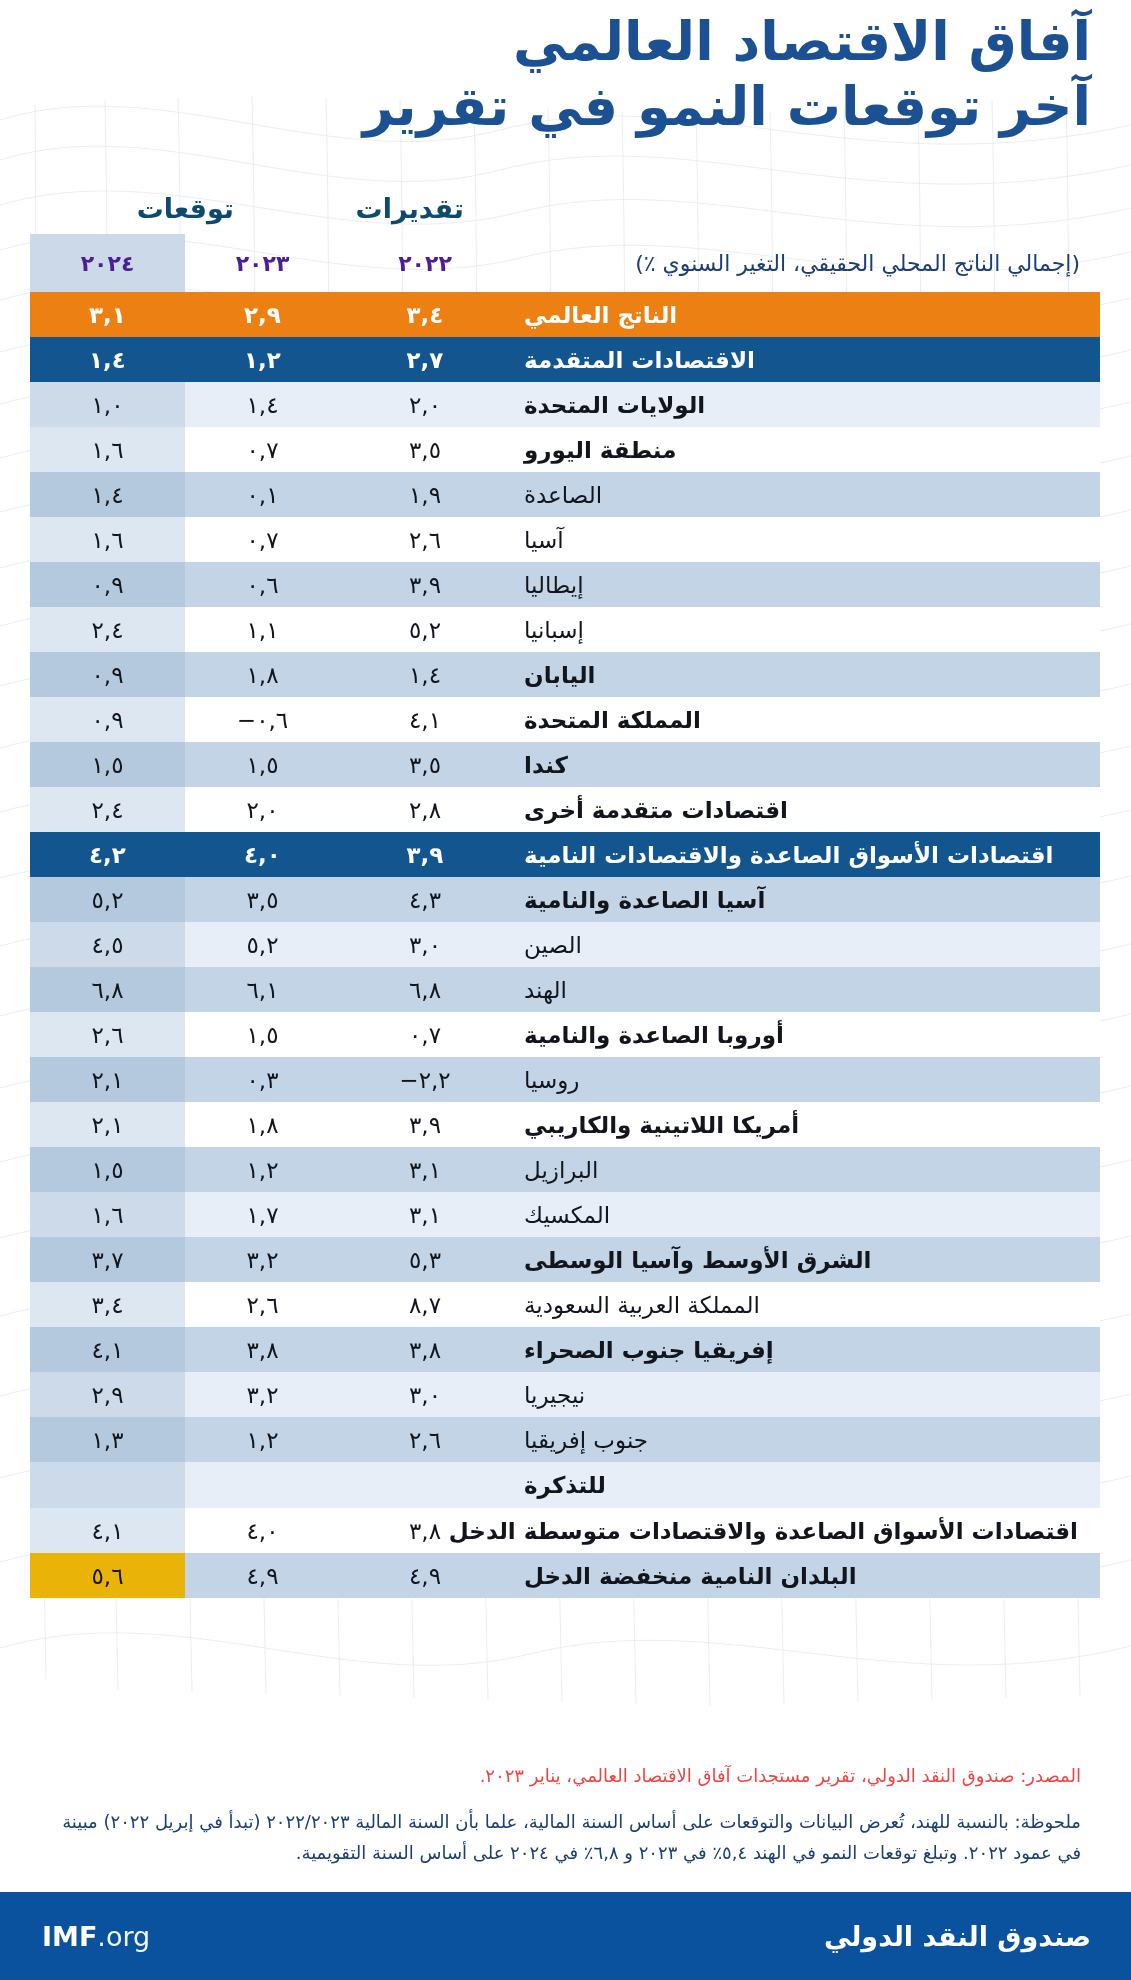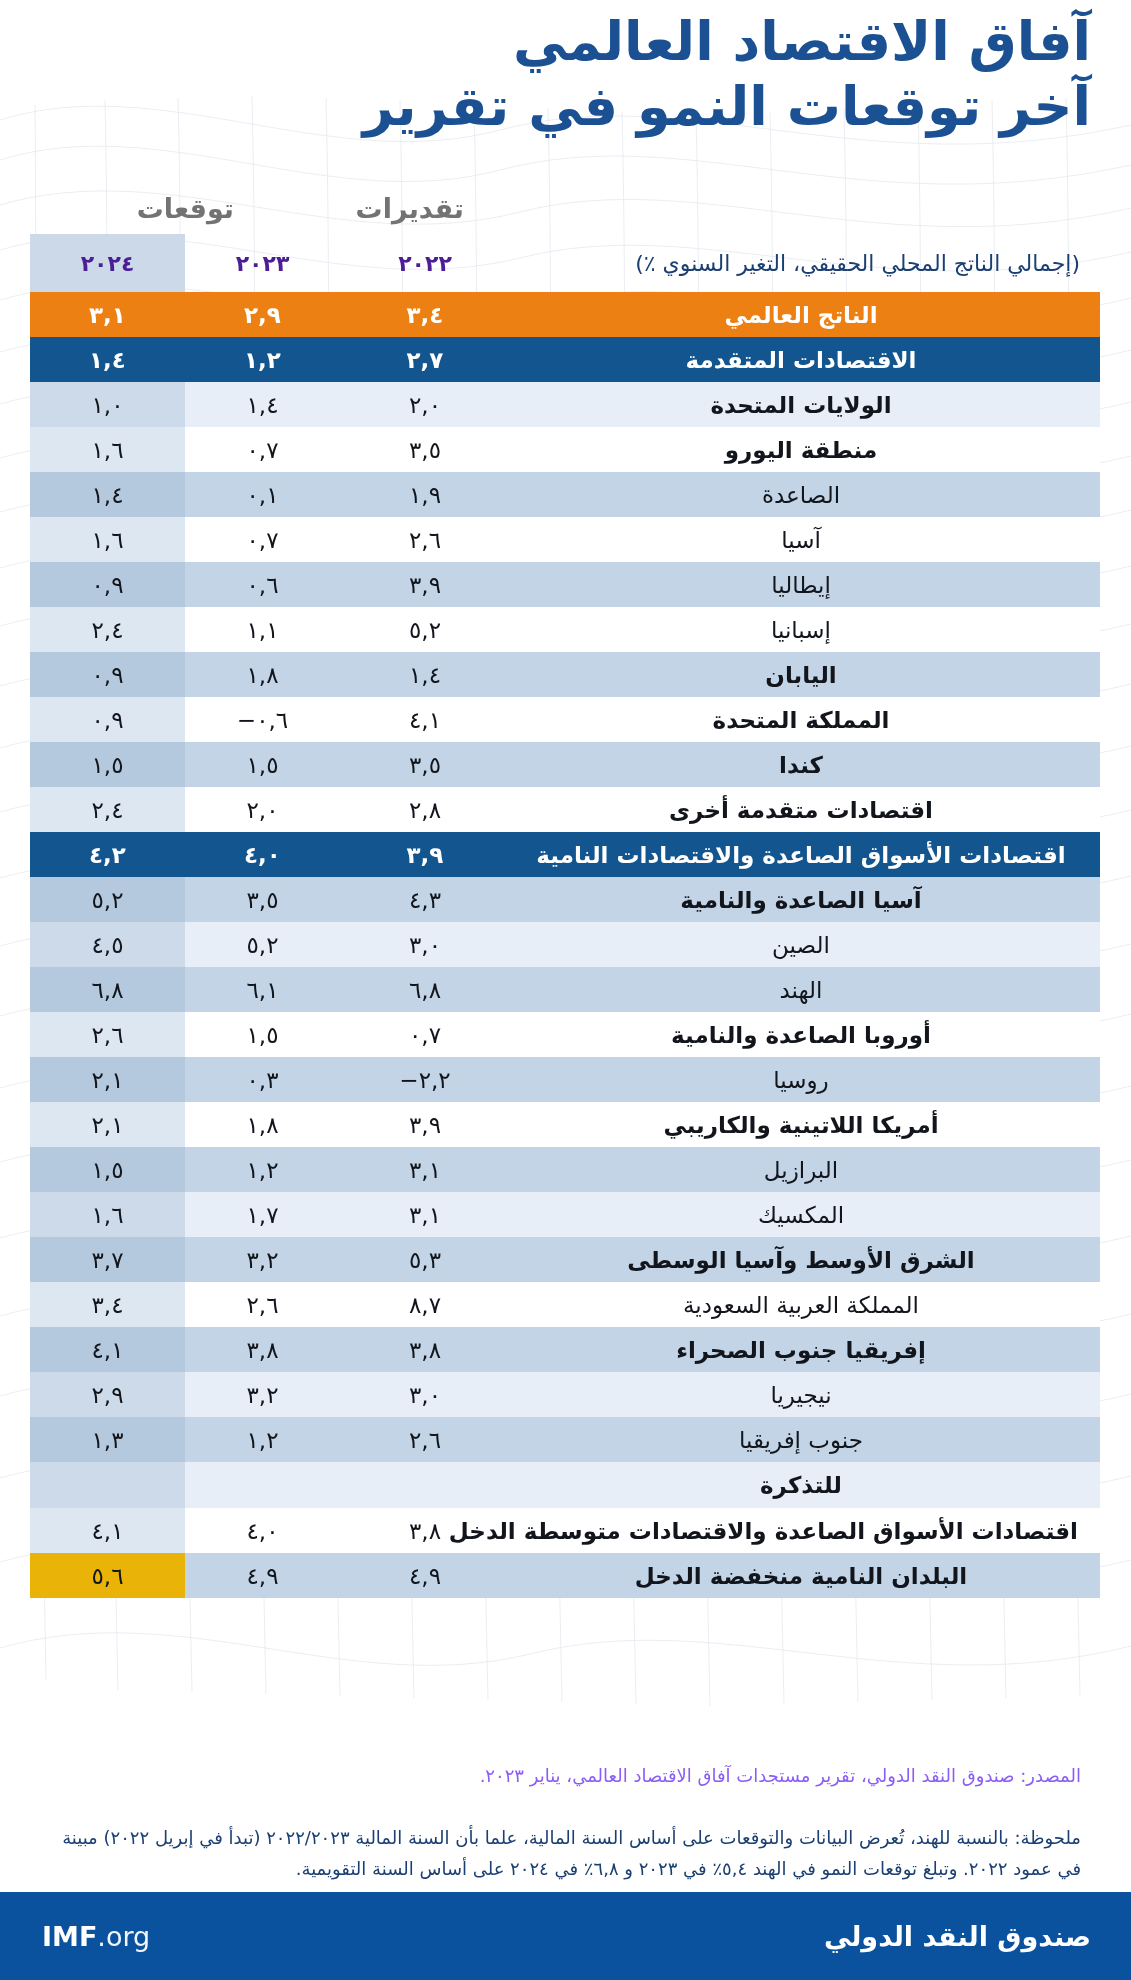--- a/index.html
+++ b/index.html
@@ -51,21 +51,21 @@
   #group-labels {
     position: absolute;
     top: 192px;
     left: 0;
     width: 1131px;
     height: 42px;
     z-index: 3;
   }
   .group-label {
     position: absolute;
-    color: #737373;
+    color: #0c4a6e;
     font-weight: bold;
     font-size: 27px;
     line-height: 34px;
     white-space: nowrap;
   }
   #label-forecast { right: 897px; top: 0; }
   #label-estimate { right: 667px; top: 0; }
 
   
   #table-wrap {
@@ -107,21 +107,21 @@
   th.hl { background: #ccd9e8; }
 
   tbody td {
     height: 45px;
     vertical-align: middle;
     font-size: 23px;
     color: #12161c;
     padding: 0 14px;
   }
   td.name {
-    text-align: center;
+    text-align: left;
     padding-right: 22px;
     white-space: nowrap;
   }
   td.num {
     text-align: center;
     font-size: 23px;
   }
 
   
   tr.r-world td      { background: #ec8013; color: #ffffff; font-weight: bold; }
@@ -150,24 +150,24 @@
   #notes {
     position: absolute;
     left: 40px;
     right: 50px;
     top: 1762px;
     z-index: 3;
     text-align: right;
     direction: rtl;
   }
   .note-line {
-    color: #8b5cf6;
+    color: #ef4444;
     font-size: 18px;
     line-height: 1.55;
-    margin-bottom: 32px;
+    margin-bottom: 16px;
   }
   .note-block { color: #1b3f72; font-size: 18px; line-height: 1.75; }
 
   
   #footer {
     position: absolute;
     left: 0;
     bottom: 0;
     width: 1131px;
     height: 88px;

